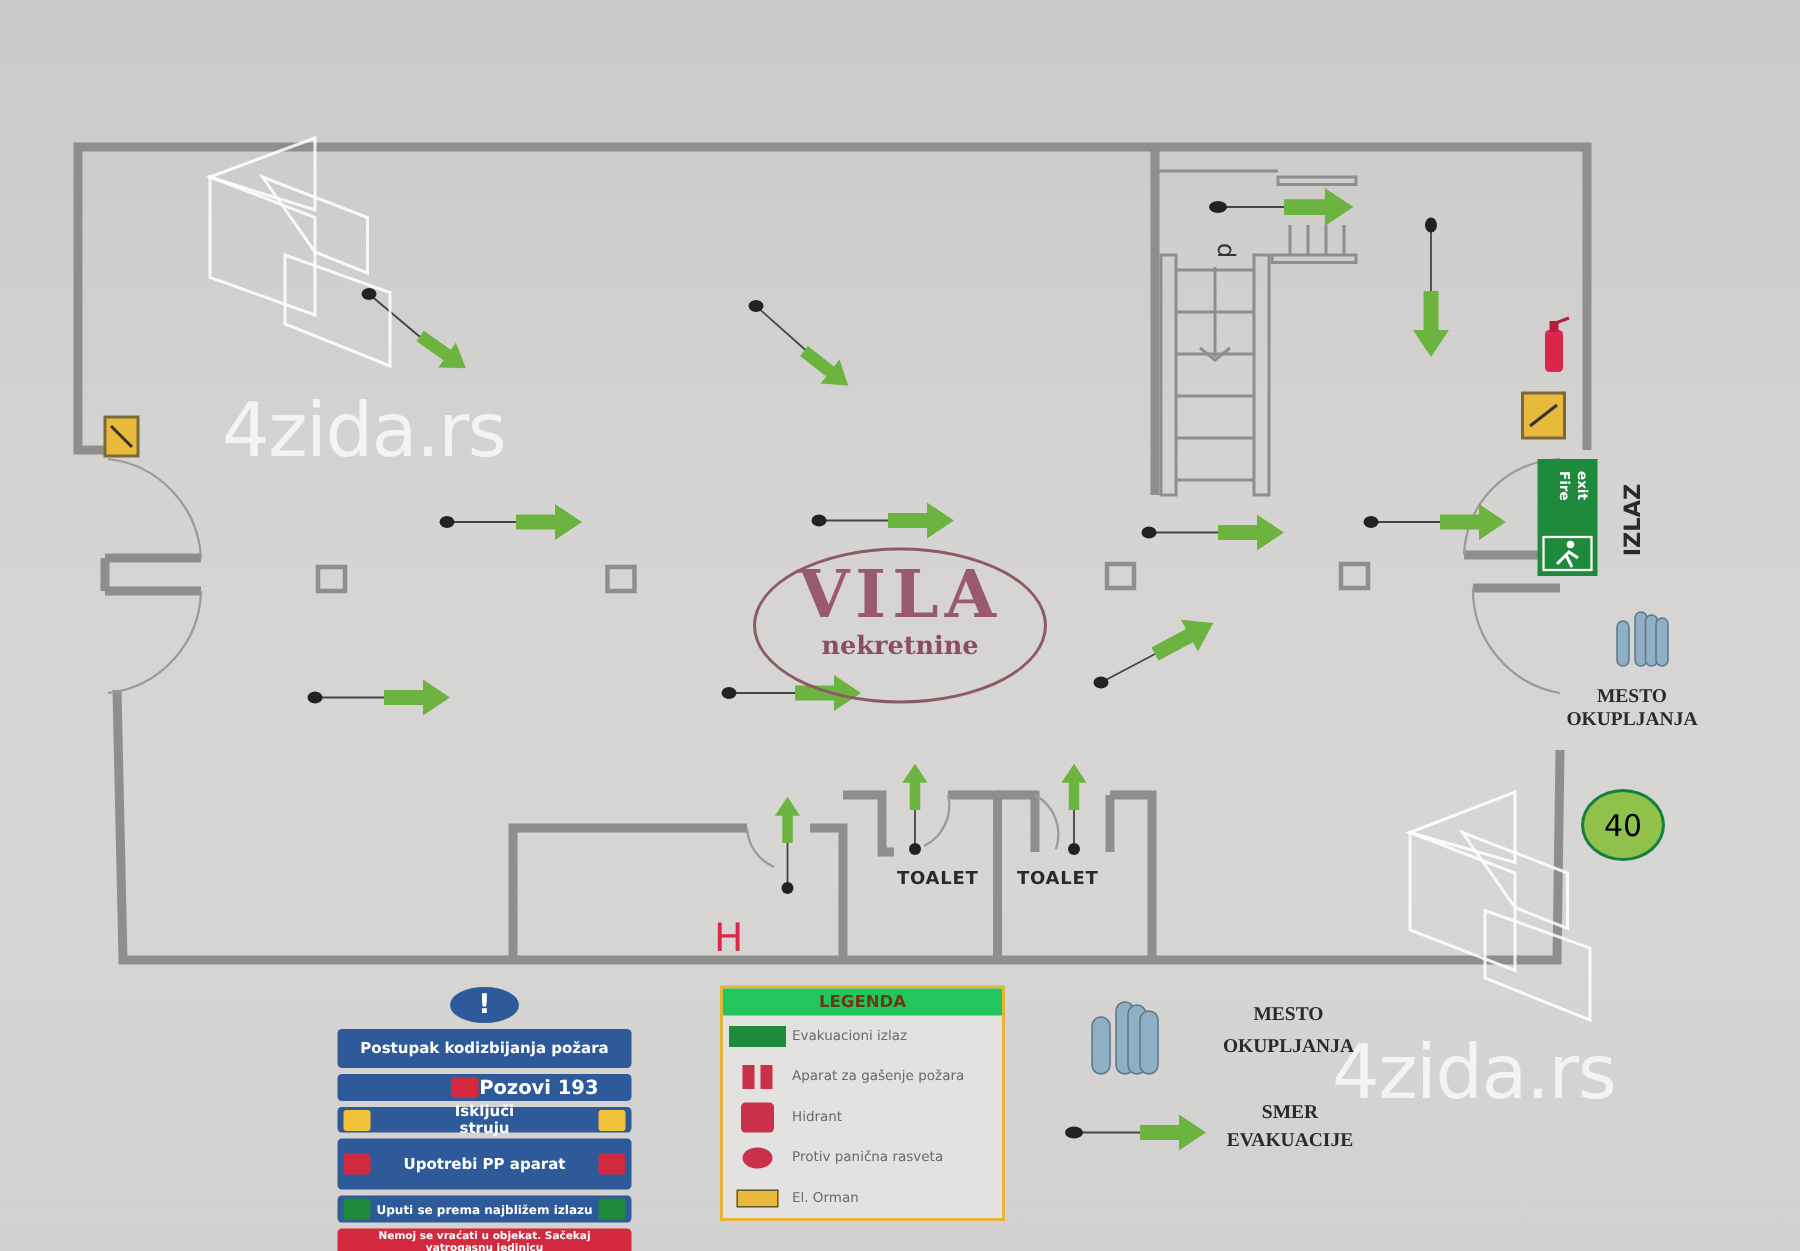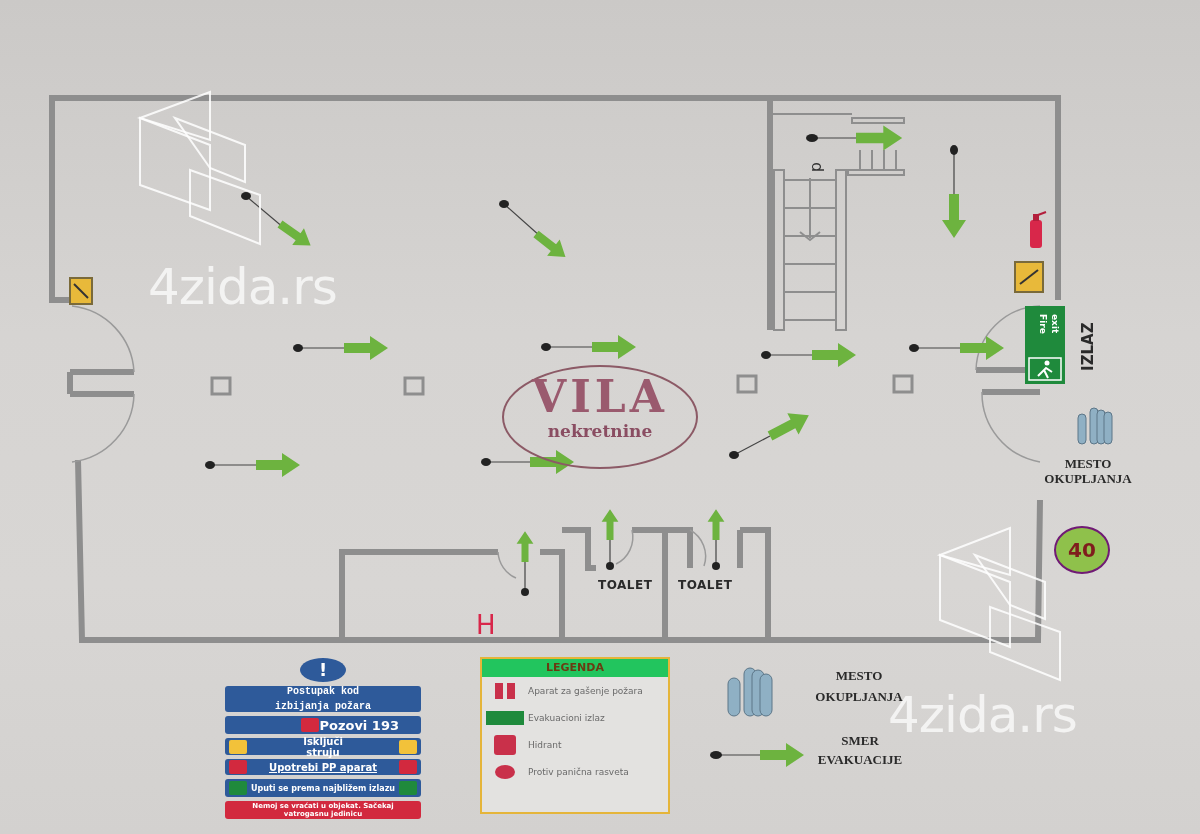--- a/index.html
+++ b/index.html
@@ -3,21 +3,21 @@
 <meta charset="utf-8">
 <style>
   html,body{margin:0;padding:0;}
   body{width:1200px;height:834px;background:#cfcdcb;overflow:hidden;position:relative;font-family:"DejaVu Sans",sans-serif;}
   .bg{position:absolute;inset:0;background:linear-gradient(180deg,#cbc9c7 0%,#d6d4d2 40%,#d8d6d4 70%,#d3d1cf 100%);}
   svg.plan{position:absolute;left:0;top:0;}
   .lbl{position:absolute;font-family:"DejaVu Sans",sans-serif;font-weight:bold;color:#2a2a2a;text-align:center;line-height:1.15;}
   .toalet{font-size:12px;letter-spacing:0.5px;}
   .mesto{font-size:13px;font-family:Liberation Serif, serif;}
   .izlaz{font-size:15px;transform:rotate(-90deg);transform-origin:center;}
-  .badge40{position:absolute;left:1054px;top:526px;width:52px;height:44px;border-radius:50%;background:#8fc14b;color:#7f1d1d;font-weight:bold;font-size:20px;display:flex;align-items:center;justify-content:center;border:2px solid #701a75;}
+  .badge40{position:absolute;left:1054px;top:526px;width:52px;height:44px;border-radius:50%;background:#8fc14b;color:#000000;font-weight:normal;font-size:20px;display:flex;align-items:center;justify-content:center;border:2px solid #15803d;}
   .wm{position:absolute;color:rgba(255,255,255,0.72);font-family:"DejaVu Sans",sans-serif;font-size:50px;letter-spacing:-1px;}
   .logo{position:absolute;left:502px;top:365px;width:196px;height:104px;border:2px solid #8c5a66;border-radius:50%;box-sizing:border-box;text-align:center;}
   .logo .big{font-family:"DejaVu Serif",serif;font-weight:bold;font-size:44px;color:#9a5a6e;letter-spacing:4px;margin-top:8px;line-height:1;}
   .logo .small{font-family:"DejaVu Serif",serif;font-weight:bold;font-size:17px;color:#8a4d62;margin-top:2px;}
   .proc{position:absolute;left:225px;top:658px;width:196px;}
   .proc .row{margin-top:4px;border-radius:3px;color:#fff;font-size:10px;font-weight:bold;text-align:center;display:flex;align-items:center;justify-content:space-between;padding:0 4px;box-sizing:border-box;}
   .proc .blue{background:#2e5a9a;}
   .proc .red{background:#d2293e;}
   .proc .ic{width:18px;height:14px;border-radius:2px;flex:none;}
   .legend{position:absolute;left:480px;top:657px;width:190px;height:157px;background:#e3e2e0;border:2px solid #e5b53a;box-sizing:border-box;}
@@ -212,73 +212,79 @@
 <div class="lbl izlaz" style="left:1064px;top:338px;width:50px;">IZLAZ</div>
 
 <div class="lbl mesto" style="left:1040px;top:457px;width:96px;">
   <div>MESTO</div>
   <div>OKUPLJANJA</div>
 </div>
 <div class="badge40">40</div>
 
 <div class="proc">
   <div style="margin:0 auto;width:46px;height:24px;border-radius:50%;background:#2e5a9a;color:#fff;text-align:center;font-weight:bold;font-size:18px;line-height:24px;">!</div>
-  <div class="row blue" style="height:26px;justify-content:space-between;flex-direction:column;line-height:1.1;font-family:Liberation Mono, monospace;">
+  <div class="row blue" style="height:26px;justify-content:center;flex-direction:row;line-height:1.1;">
     <span>Postupak kod</span>
     <span>izbijanja požara</span>
   </div>
   <div class="row blue" style="height:18px;font-size:13px;justify-content:flex-end;">
     <span class="ic" style="background:#d2293e;"></span>
     <span>Pozovi  193</span>
       <span style="width:18px"></span>
   </div>
   <div class="row blue" style="height:17px;gap:44px;">
     <span class="ic" style="background:#f2c23a;"></span>
     <span>Isključi struju</span>
     <span class="ic" style="background:#f2c23a;"></span>
   </div>
-  <div class="row blue" style="height:16px;text-decoration:underline;">
+  <div class="row blue" style="height:34px;">
     <span class="ic" style="background:#d2293e;"></span>
     <span>Upotrebi PP aparat</span>
     <span class="ic" style="background:#d2293e;"></span>
   </div>
   <div class="row blue" style="height:18px;font-size:8px;">
     <span class="ic" style="background:#1f8a3c;"></span>
     <span>Uputi se prema najbližem izlazu</span>
     <span class="ic" style="background:#1f8a3c;"></span>
   </div>
   <div class="row red" style="height:18px;font-size:7px;justify-content:center;">Nemoj se vraćati u objekat. Sačekaj vatrogasnu jedinicu</div>
 </div>
 
 <div class="legend">
   <div class="head">LEGENDA</div>
   <div class="it">
     <span class="sym">
+        <span style="display:inline-block;width:38px;height:14px;background:#1f8a3c;"></span>
+      </span>
+    <span>Evakuacioni izlaz</span>
+  </div>
+  <div class="it">
+    <span class="sym">
         <span style="display:inline-block;width:8px;height:16px;background:#c9304a;margin-right:4px;"></span>
         <span style="display:inline-block;width:8px;height:16px;background:#c9304a;"></span>
       </span>
     <span>Aparat za gašenje požara</span>
   </div>
   <div class="it">
     <span class="sym">
-        <span style="display:inline-block;width:38px;height:14px;background:#1f8a3c;"></span>
-      </span>
-    <span>Evakuacioni izlaz</span>
-  </div>
-  <div class="it">
-    <span class="sym">
         <span style="display:inline-block;width:22px;height:20px;background:#c9304a;border-radius:3px;"></span>
       </span>
     <span>Hidrant</span>
   </div>
   <div class="it">
     <span class="sym">
         <span style="display:inline-block;width:20px;height:14px;background:#c9304a;border-radius:50%;"></span>
       </span>
     <span>Protiv panična rasveta</span>
+  </div>
+  <div class="it">
+    <span class="sym">
+        <span style="display:inline-block;width:26px;height:10px;background:#e8b93a;border:1px solid #6a5a30;"></span>
+      </span>
+    <span>El. Orman</span>
   </div>
 </div>
 
 <div class="lbl mesto" style="left:804px;top:669px;width:110px;">
   <div>MESTO</div>
   <div style="margin-top:6px;">OKUPLJANJA</div>
 </div>
 <div class="lbl mesto" style="left:810px;top:734px;width:100px;">
   <div>SMER</div>
   <div style="margin-top:4px;">EVAKUACIJE</div>

